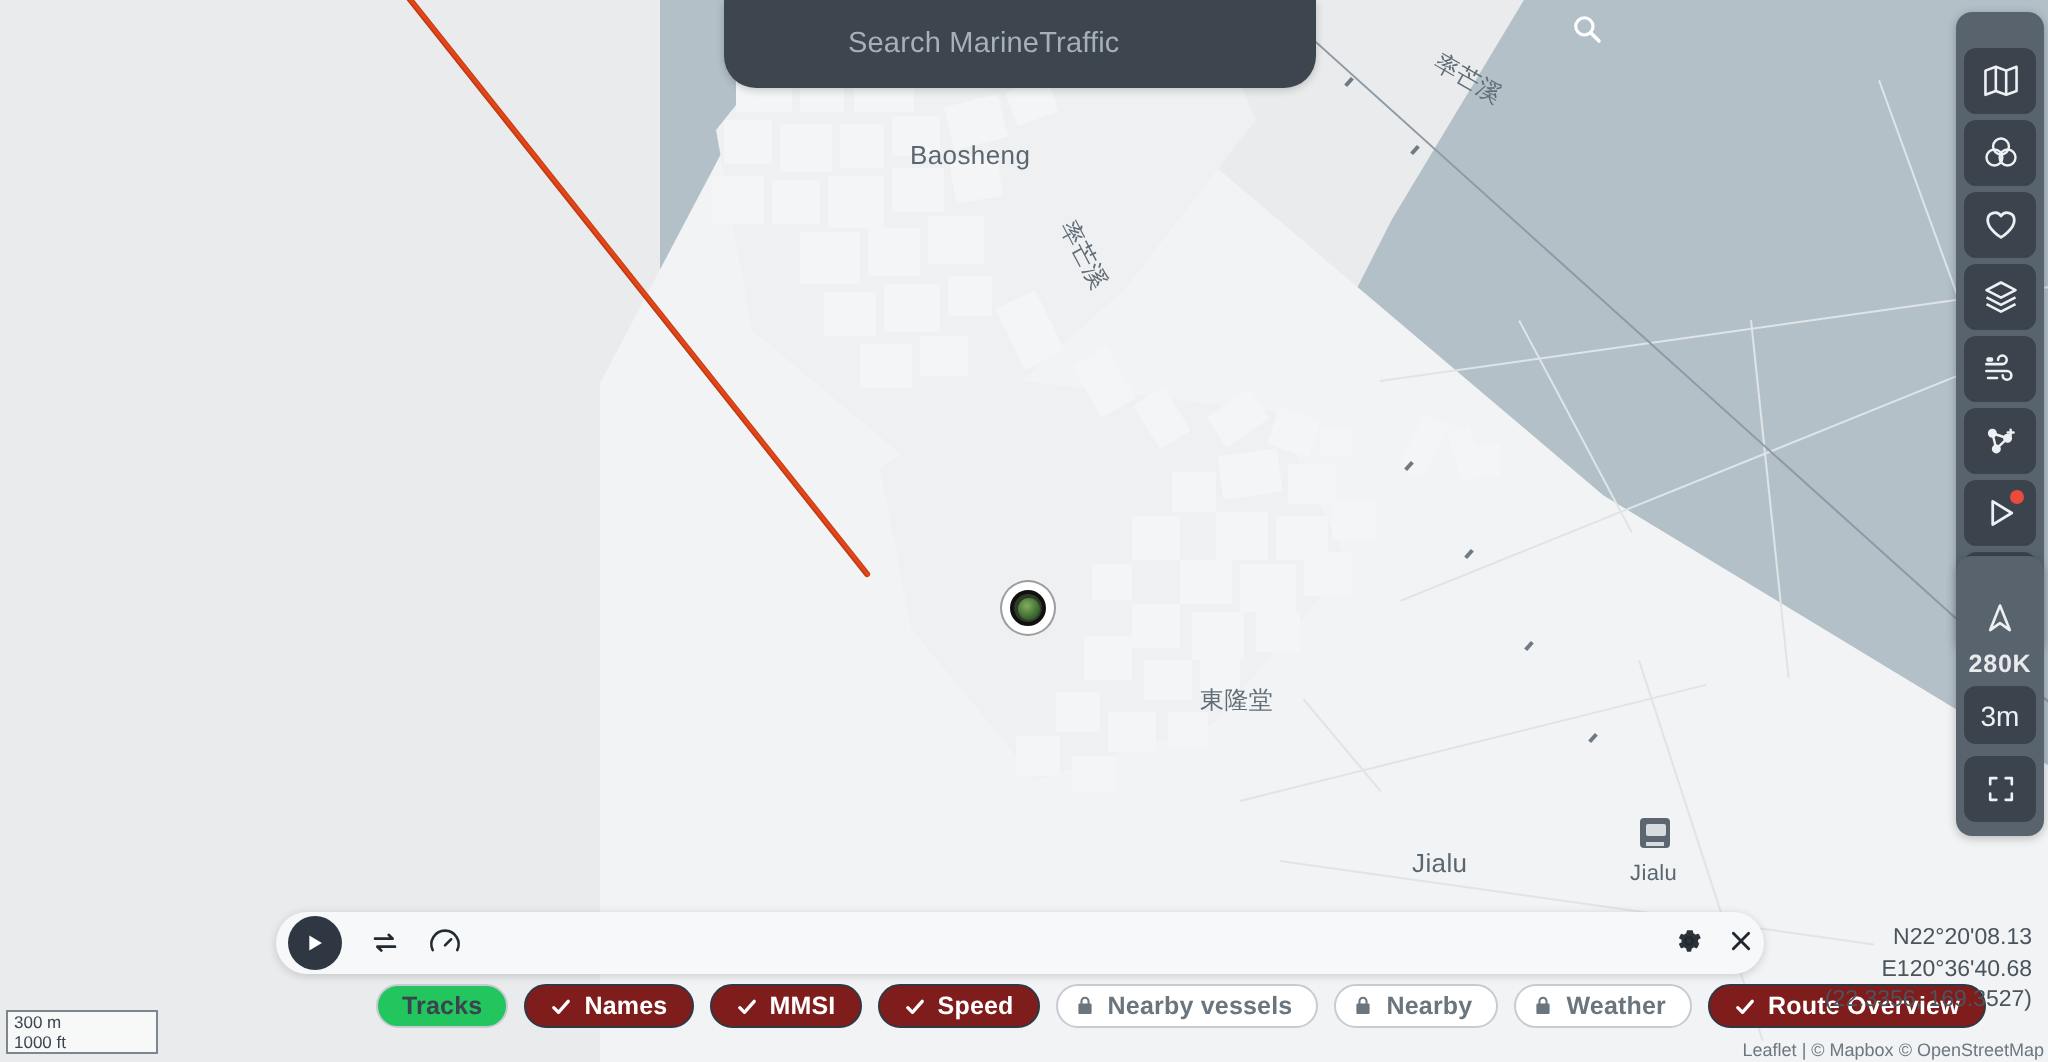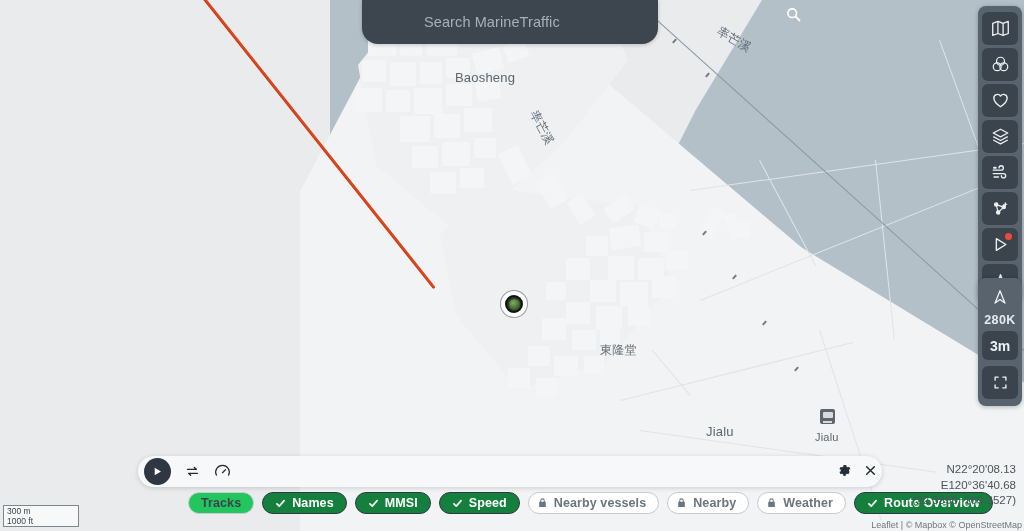--- a/index.html
+++ b/index.html
@@ -150,21 +150,21 @@
     letter-spacing: .1px;
   }
 
   
   .toolpanel {
     position: absolute;
     right: 2px;
     width: 44px;
     background: #59636d;
     border-radius: 8px;
-    padding: 4px 0;
+    padding: 16px 0;
     box-sizing: border-box;
     box-shadow: 0 1px 5px rgba(0,0,0,.25);
     display: flex; flex-direction: column; align-items: center;
   }
   #toolbar-main { top: 6px; }
   #toolbar-zoom { top: 278px; padding-bottom: 6px; }
   .toolbtn {
     width: 36px; height: 33px;
     margin: 1.5px 0;
     border-radius: 6px;
@@ -192,21 +192,21 @@
     font-weight: 700;
     letter-spacing: .4px;
     padding: 1px 0 4px;
   }
   .zoombtn-txt {
     width: 36px; height: 29px;
     border-radius: 6px;
     background: #3b444d;
     color: #eef1f3;
     font-size: 14px;
-    font-weight: 700;
+    font-weight: 400;
     display:flex; align-items:center; justify-content:center;
     cursor: pointer;
     margin-bottom: 4px;
   }
 
   
   #playback-panel {
     position: absolute;
     left: 138px; top: 456px;
     width: 744px; height: 31px;
@@ -287,21 +287,21 @@
     white-space: nowrap;
     box-sizing: border-box;
     letter-spacing: .1px;
   }
   .pill.off {
     background: #22c55e;
     border: 1.2px solid #c6ccd2;
     color: #3a444e;
   }
   .pill.on {
-    background: #15803d;
+    background: #7f1d1d;
     color: #ffffff;
     border: 1.2px solid #2f3844;
   }
   .pill.locked {
     background: #ffffff;
     border: 1.2px solid #c6ccd2;
     color: #6b757e;
     padding-left: 8px;
   }
   .pill .ic { margin-right: 6px; display: flex; align-items: center; }

